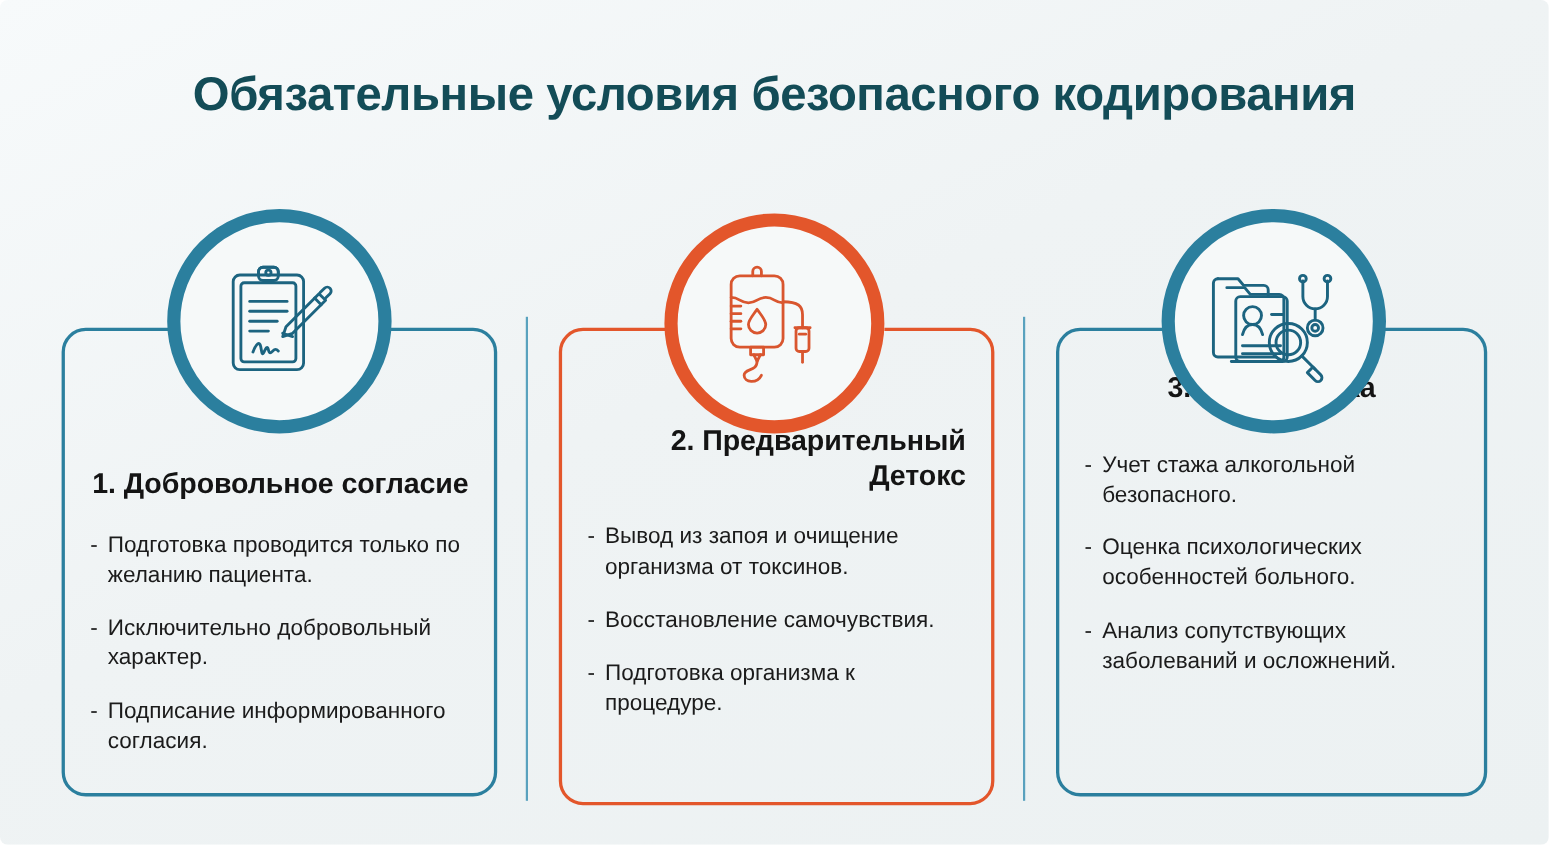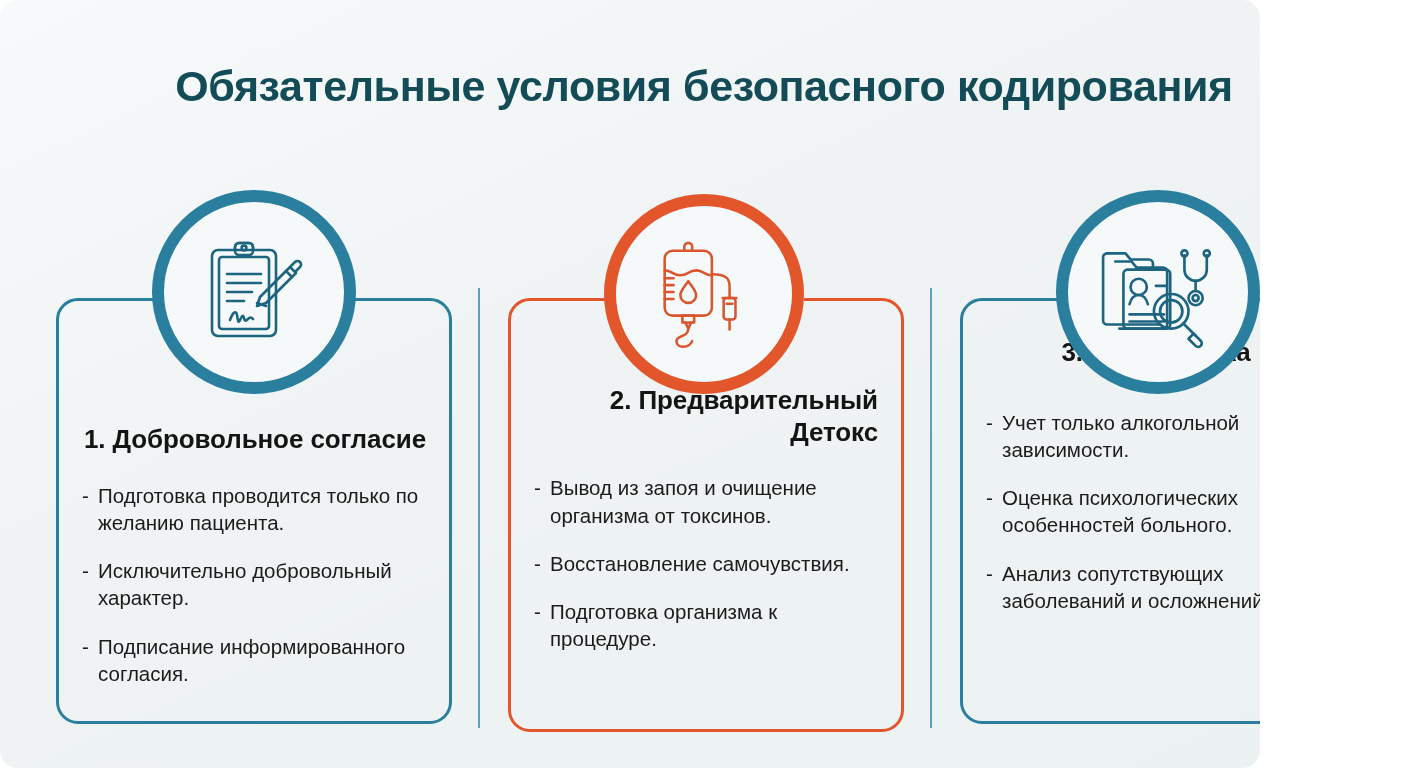--- a/index.html
+++ b/index.html
@@ -10,24 +10,24 @@
     overflow: hidden;
   }
 
   body {
     font-family: "Liberation Sans", "DejaVu Sans", sans-serif;
     background: #ffffff;
   }
 
   #infographic {
     position: relative;
-    width: 1260px;
+    width: 1408px;
     height: 768px;
     background: linear-gradient(155deg, #f7fafb 0%, #eff3f4 45%, #ecf1f2 100%);
-    border-radius: 18px;
+    border-radius: 7px;
     overflow: hidden;
   }
 
   
   #title {
     position: absolute;
     top: 62px;
     left: 0;
     width: 1408px;
     text-align: center;
@@ -171,21 +171,21 @@
       </ul>
     </div>
   </div>
 
   <div class="card accent-teal" id="card-3">
     <div class="card-frame"></div>
     <div class="card-notch"></div>
     <div class="card-body">
       <div class="card-title">3. Диагностика</div>
       <ul class="bullets">
-        <li class="bullet">Учет только алкогольной зависимости.</li>
+        <li class="bullet">Учет стажа алкогольной безопасного.</li>
         <li class="bullet">Оценка психологических особенностей больного.</li>
         <li class="bullet">Анализ сопутствующих заболеваний и осложнений.</li>
       </ul>
     </div>
   </div>
 
   <div class="circle teal" id="circle-1">
     <svg width="120" height="120" viewBox="0 0 120 120" fill="none" stroke="#1C6480" stroke-width="2.6" stroke-linecap="round" stroke-linejoin="round">
       <rect x="18" y="18" width="64" height="86" rx="6"></rect>
       <rect x="25" y="25" width="50" height="72" rx="3"></rect>

